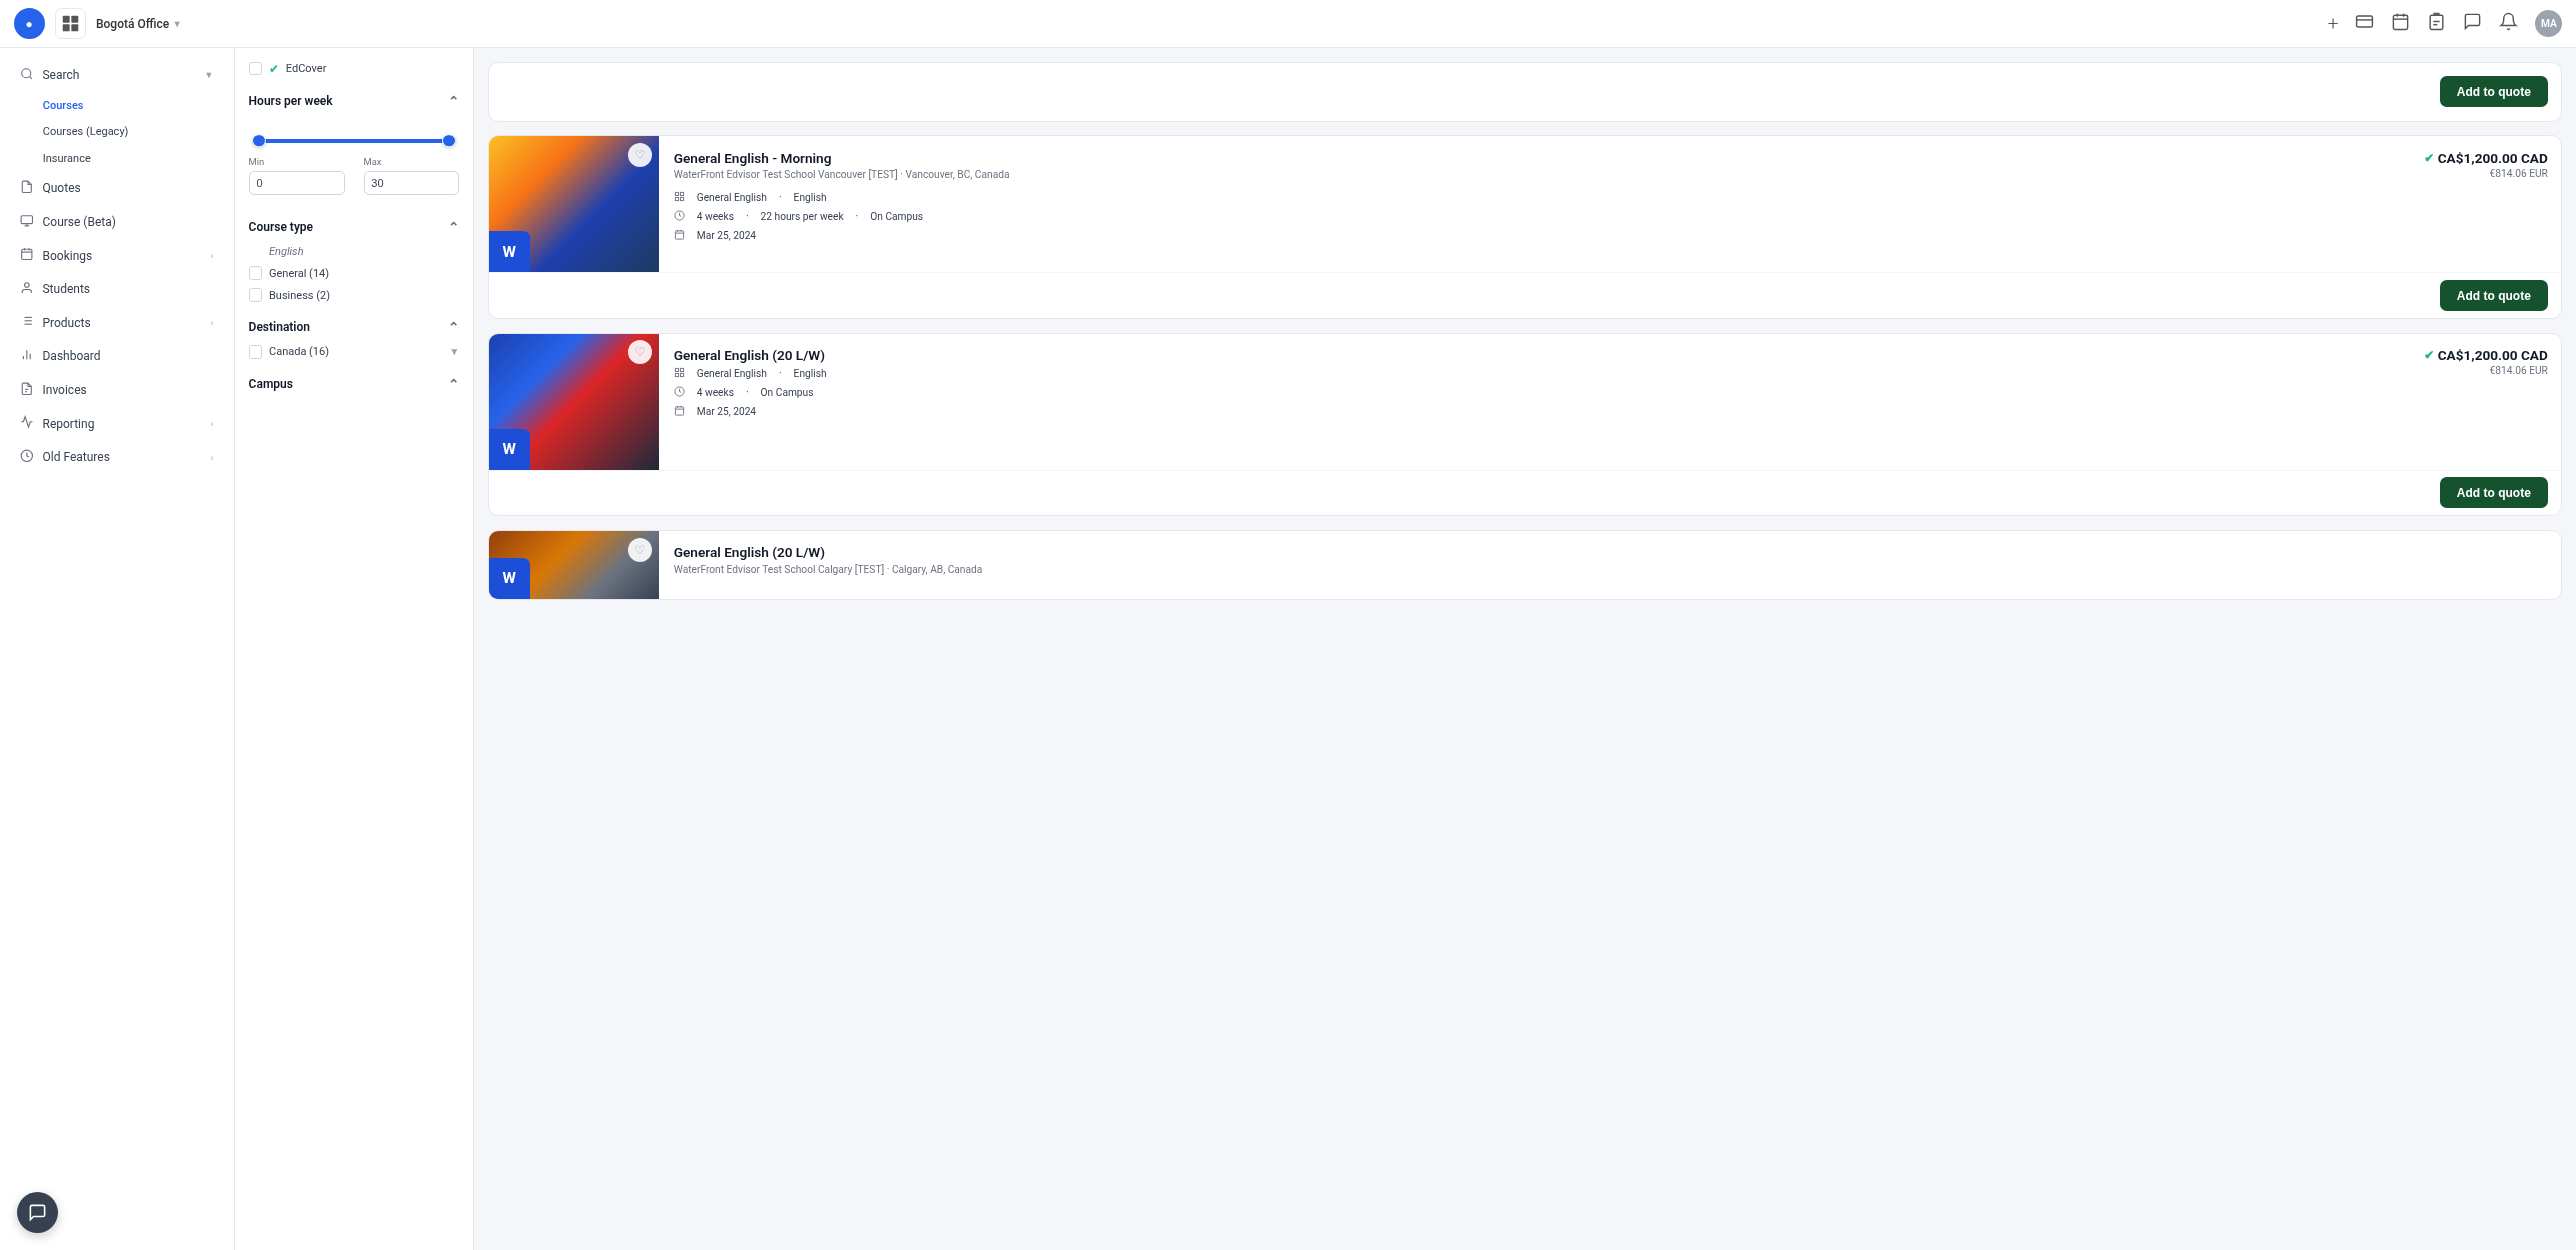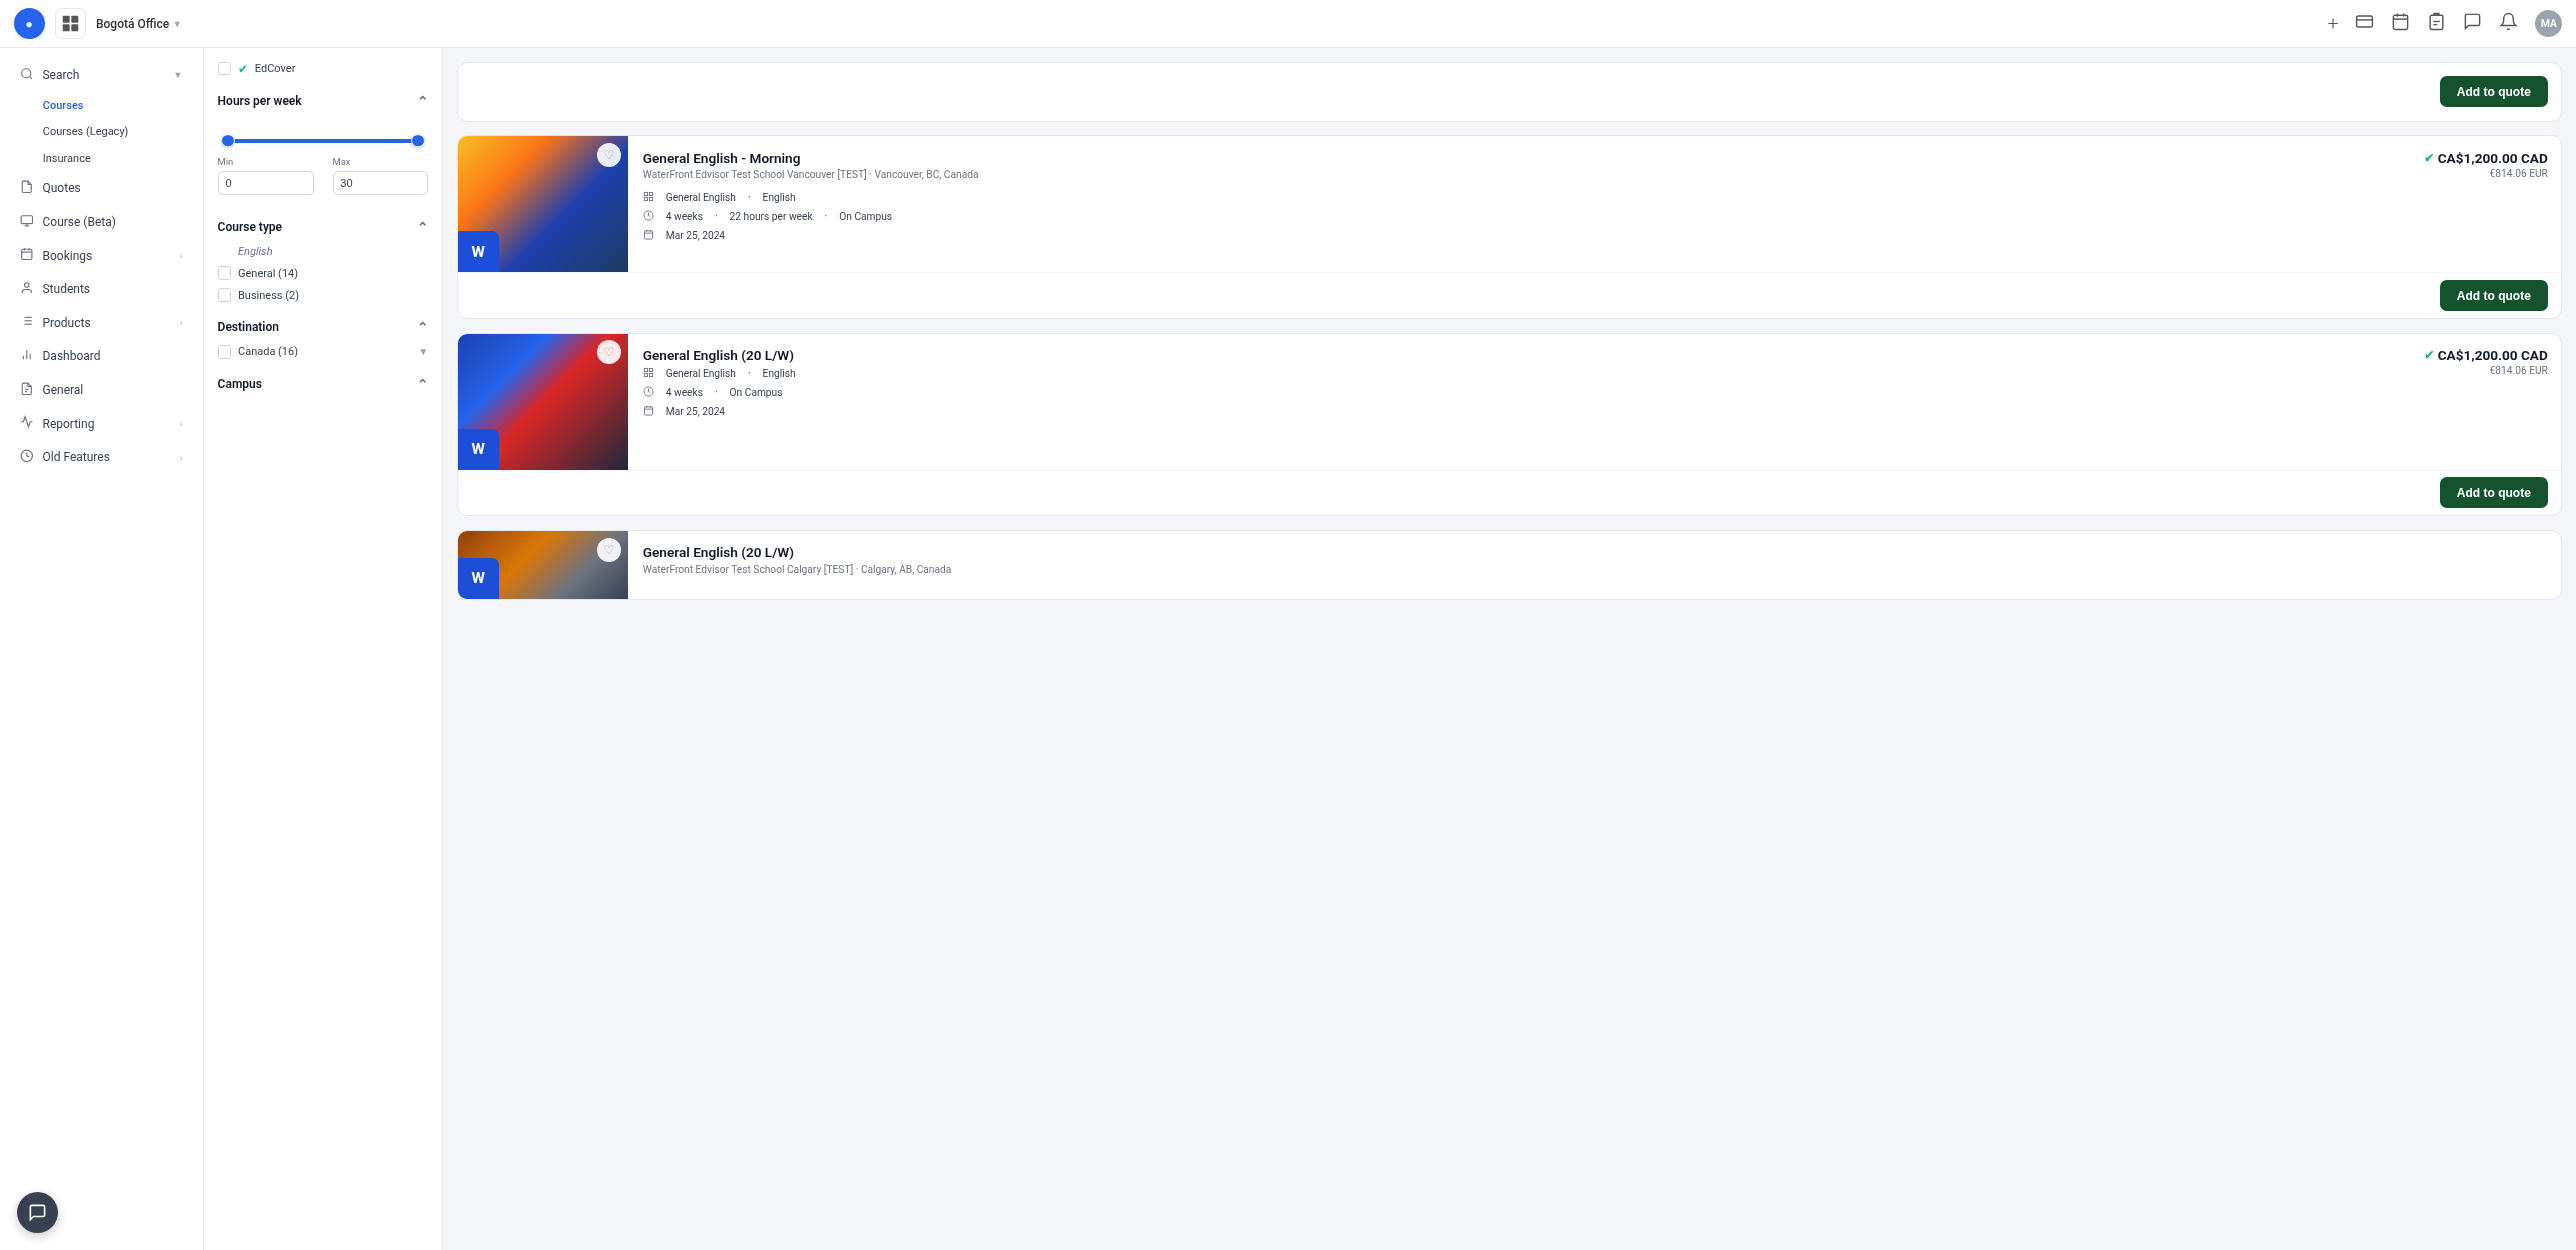--- a/index.html
+++ b/index.html
@@ -23,21 +23,21 @@
     .office-selector { display: flex; align-items: center; gap: 3.4px; font-size: 12px; font-weight: 500; cursor: pointer; }
     .header-right { display: flex; align-items: center; gap: 17px; }
     .header-icon { font-size: 15.3px; color: #555; cursor: pointer; }
     .avatar { width: 27px; height: 27px; border-radius: 50%; background: #9ca3af; display: flex; align-items: center; justify-content: center; color: #fff; font-size: 10.2px; font-weight: 600; }
 
     
     .layout { display: flex; margin-top: 48px; height: calc(100vh - 48px); }
 
     
     .sidebar {
-      width: 204px; background: #fff; border-right: 0.9px solid #e5e7eb;
+      width: 235px; background: #fff; border-right: 0.9px solid #e5e7eb;
       overflow-y: auto; flex-shrink: 0; padding: 10.2px 0;
     }
     .sidebar-item {
       display: flex; align-items: center; gap: 8.5px; padding: 8.5px 13.6px;
       font-size: 12px; color: #374151; cursor: pointer; border-radius: 5.1px; margin: 0 6.8px;
       justify-content: space-between;
     }
     .sidebar-item .left { display: flex; align-items: center; gap: 8.5px; }
     .sidebar-item .icon { font-size: 13.6px; }
     .sidebar-sub-item {
@@ -321,21 +321,21 @@
     <div class="sidebar-item">
       <div class="left">
         <span class="icon">
           <svg width="13.6" height="13.6" viewBox="0 0 24 24" fill="none" stroke="#6b7280" stroke-width="2">
             <path d="M14 2H6a2 2 0 00-2 2v16a2 2 0 002 2h12a2 2 0 002-2V8z"></path>
             <polyline points="14,2 14,8 20,8"></polyline>
             <line x1="9" y1="13" x2="15" y2="13"></line>
               <line x1="9" y1="17" x2="12" y2="17"></line>
           </svg>
         </span>
-        <span>General</span>
+        <span>Invoices</span>
       </div>
     </div>
 
     <div class="sidebar-item">
       <div class="left">
         <span class="icon">
           <svg width="13.6" height="13.6" viewBox="0 0 24 24" fill="none" stroke="#6b7280" stroke-width="2">
             <polyline points="22,12 18,12 15,21 9,3 6,12 2,12"></polyline>
           </svg>
         </span>

